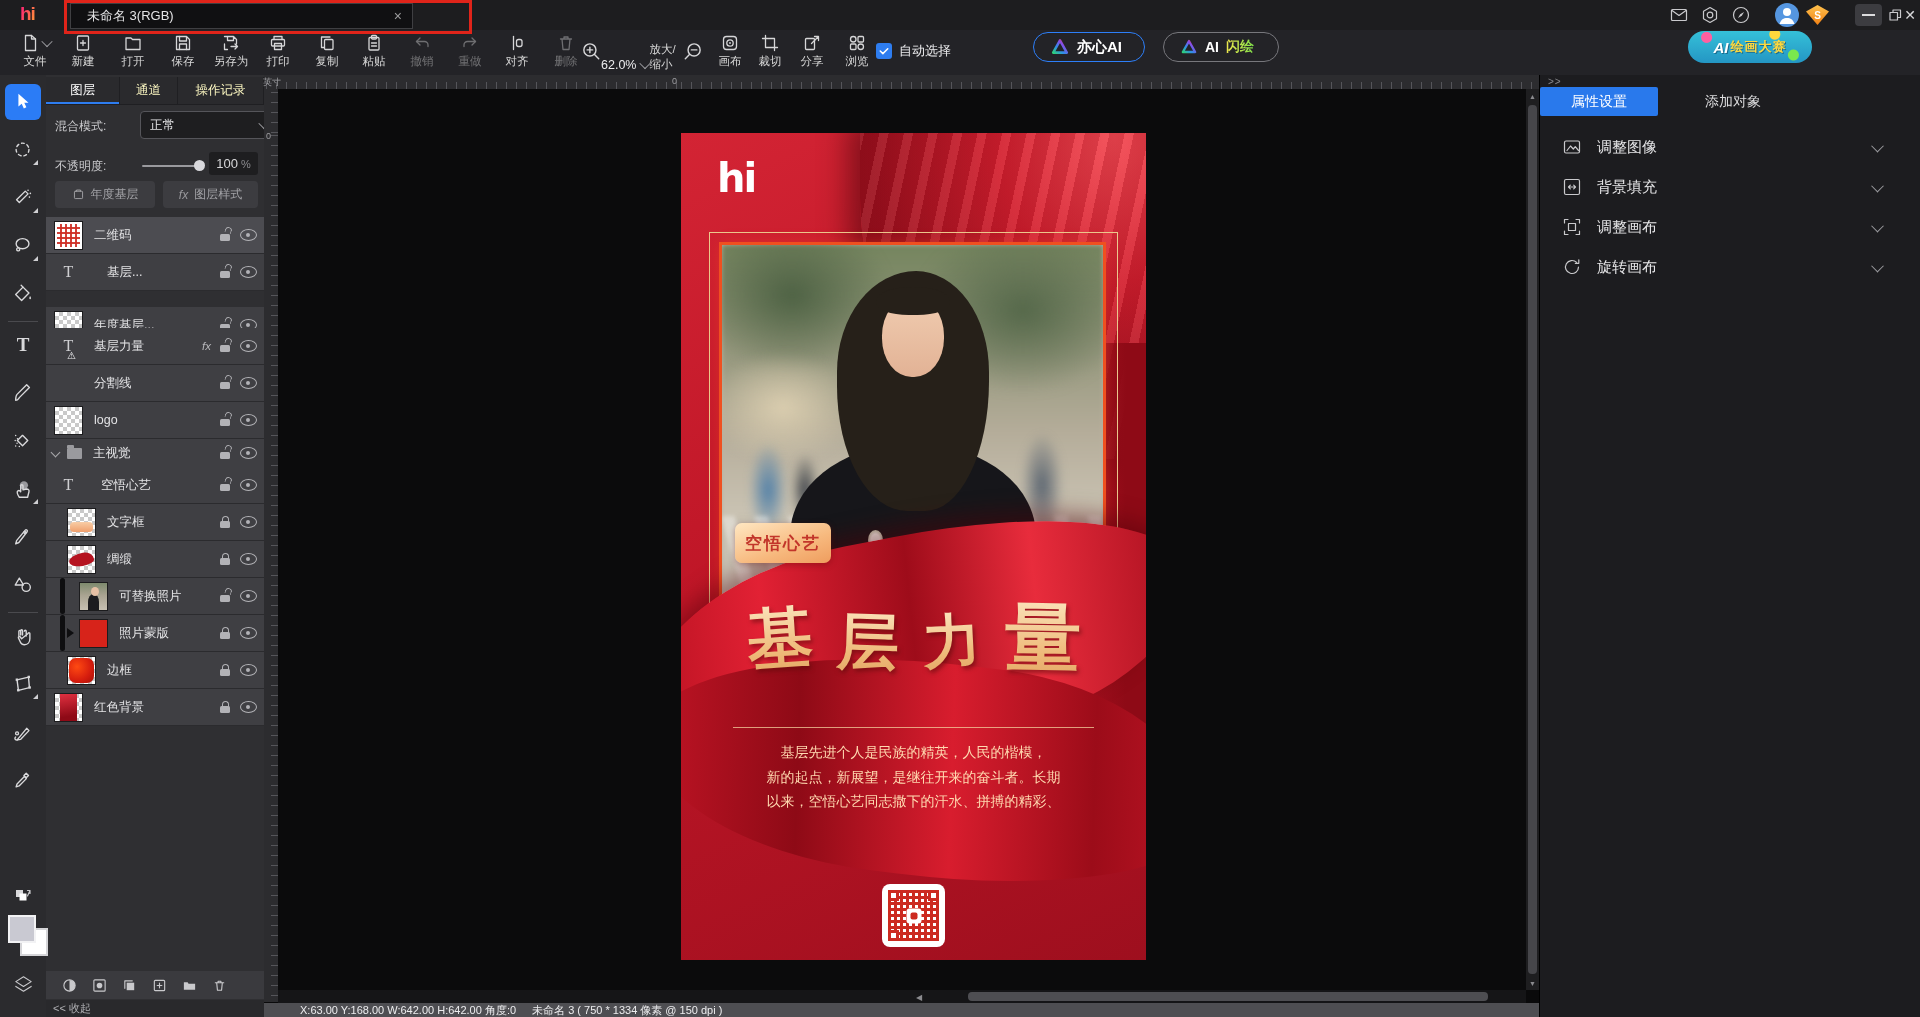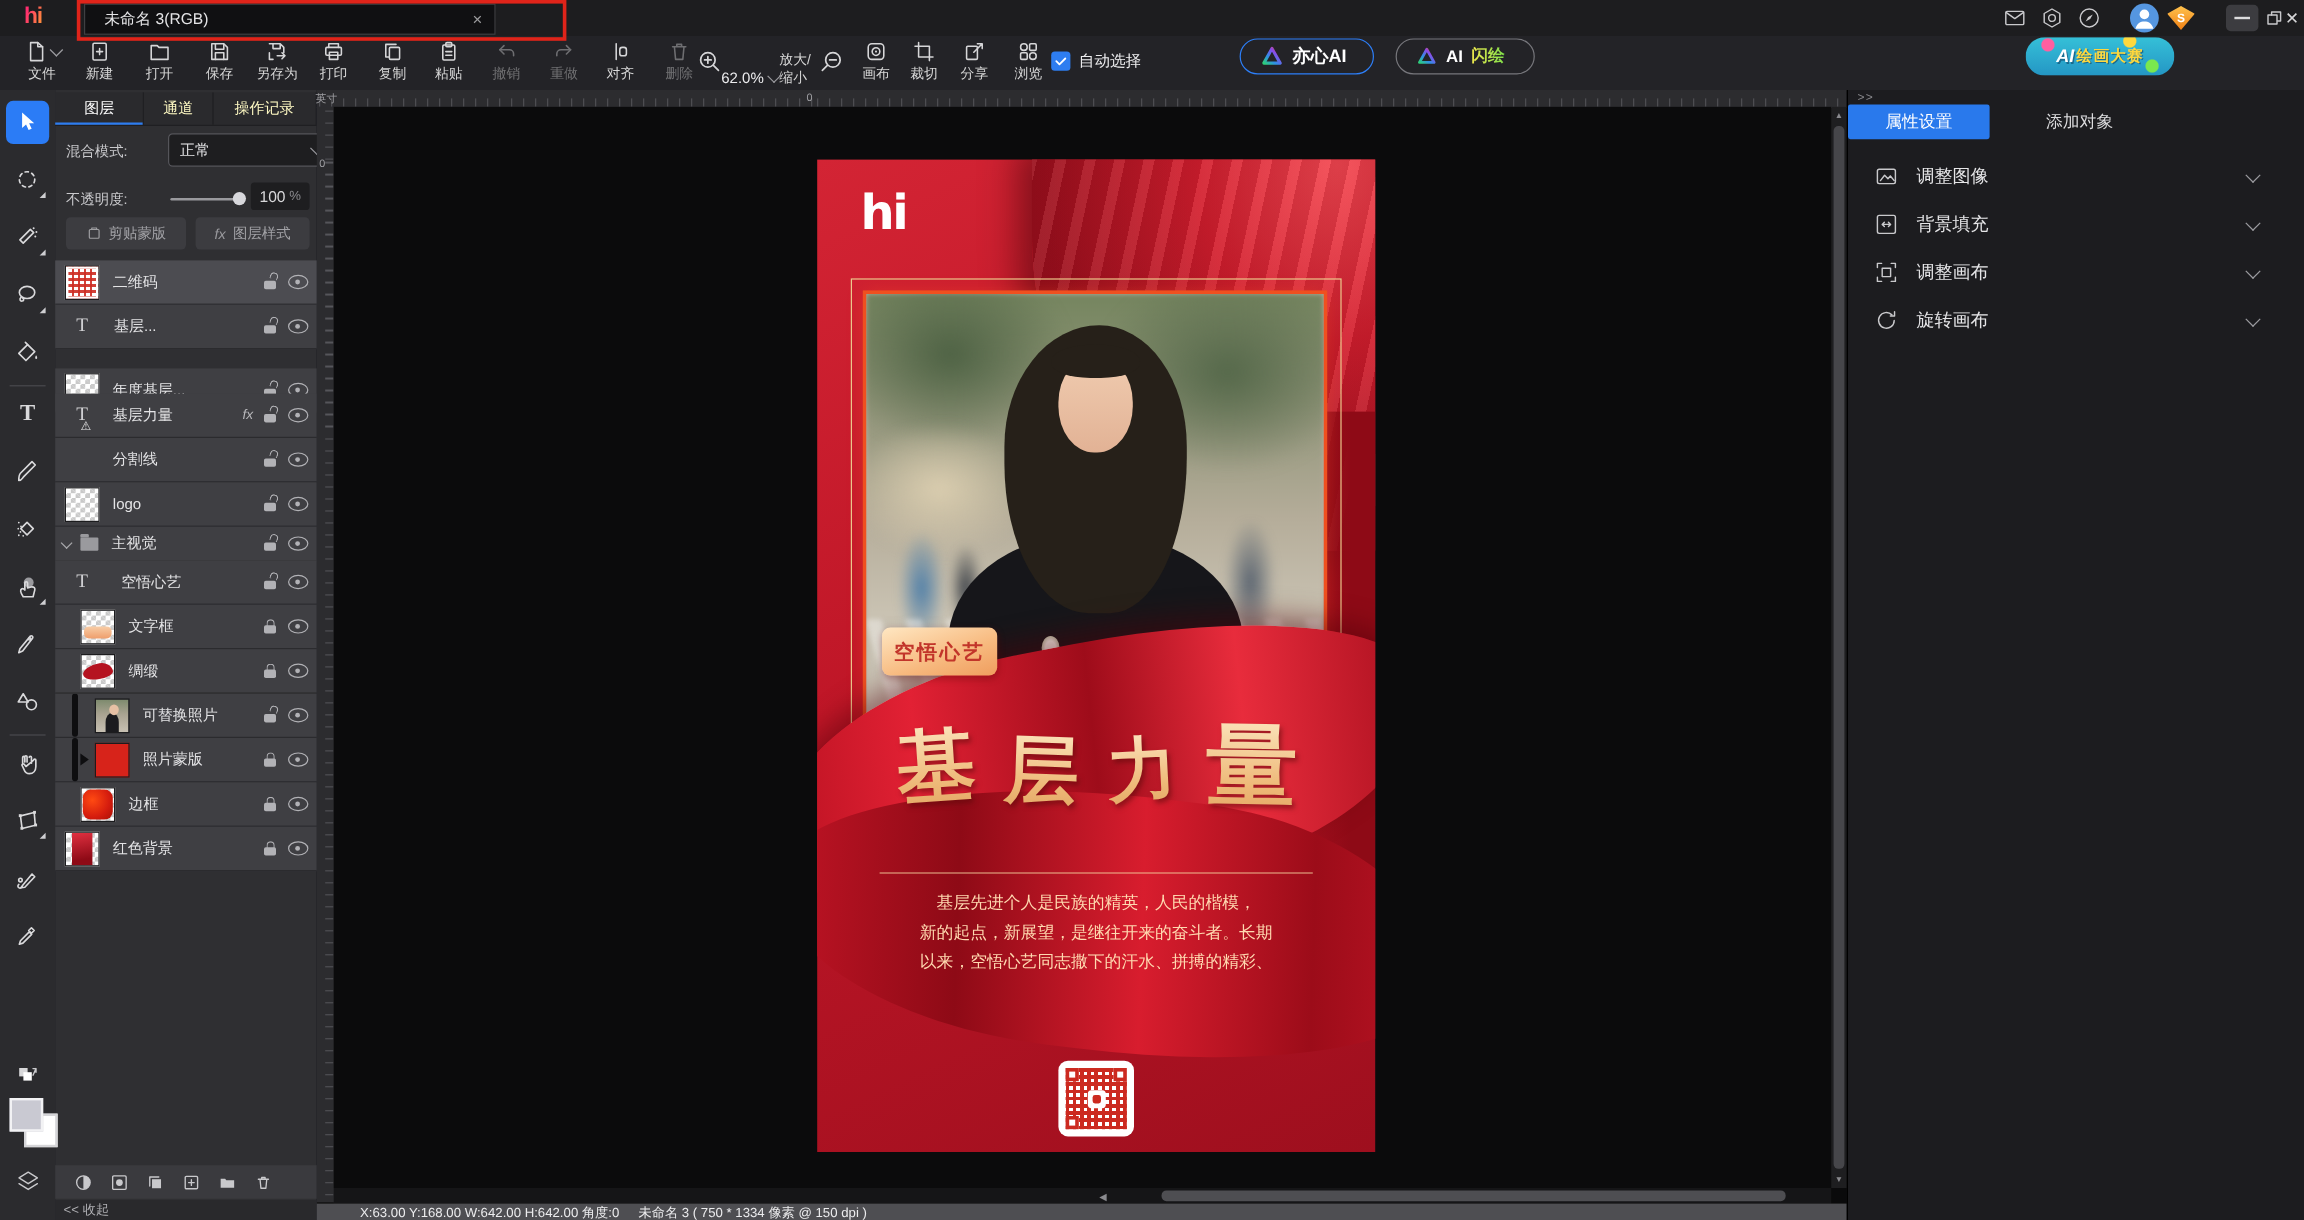--- a/index.html
+++ b/index.html
@@ -598,39 +598,39 @@
     <div class="sl-knob"></div>
     <div class="opbox">
       <span>100</span>
       <span class="u">%</span>
     </div>
     <div class="lbtn" style="left:9px;width:100px">
       <svg class="sm" width="13" height="13" viewBox="0 0 16 16" style="opacity:.7">
           <rect x="3" y="4" width="10" height="9" rx="1"></rect>
           <path d="M5.5 4V2.5h5V4"></path>
         </svg>
-      <span>剪贴蒙版</span>
+      <span>年度基层</span>
     </div>
     <div class="lbtn" style="left:117px;width:95px">
       <span class="fxit">fx</span>
       <span>图层样式</span>
     </div>
 
     <div class="lrow sel" style="top:142px">
       <span class="thumb th-qr"></span>
       <span class="nm">二维码</span>
         <span class="sp"></span>
       <span class="lockic open"></span>
       <span class="eyeic"></span>
     </div>
     <div class="lrow" style="top:179px">
       <span class="tslot">
           <span class="tg">T</span>
         </span>
-      <span class="nm" style="margin-left:12px">基层...</span>
+      <span class="nm" style="margin-left:24px">基层...</span>
         <span class="sp"></span>
       <span class="lockic open"></span>
       <span class="eyeic"></span>
     </div>
     <div class="lrow" style="top:232px">
       <span class="thumb checker"></span>
       <span class="nm">年度基层...</span>
         <span class="sp"></span>
       <span class="lockic open"></span>
       <span class="eyeic"></span>

